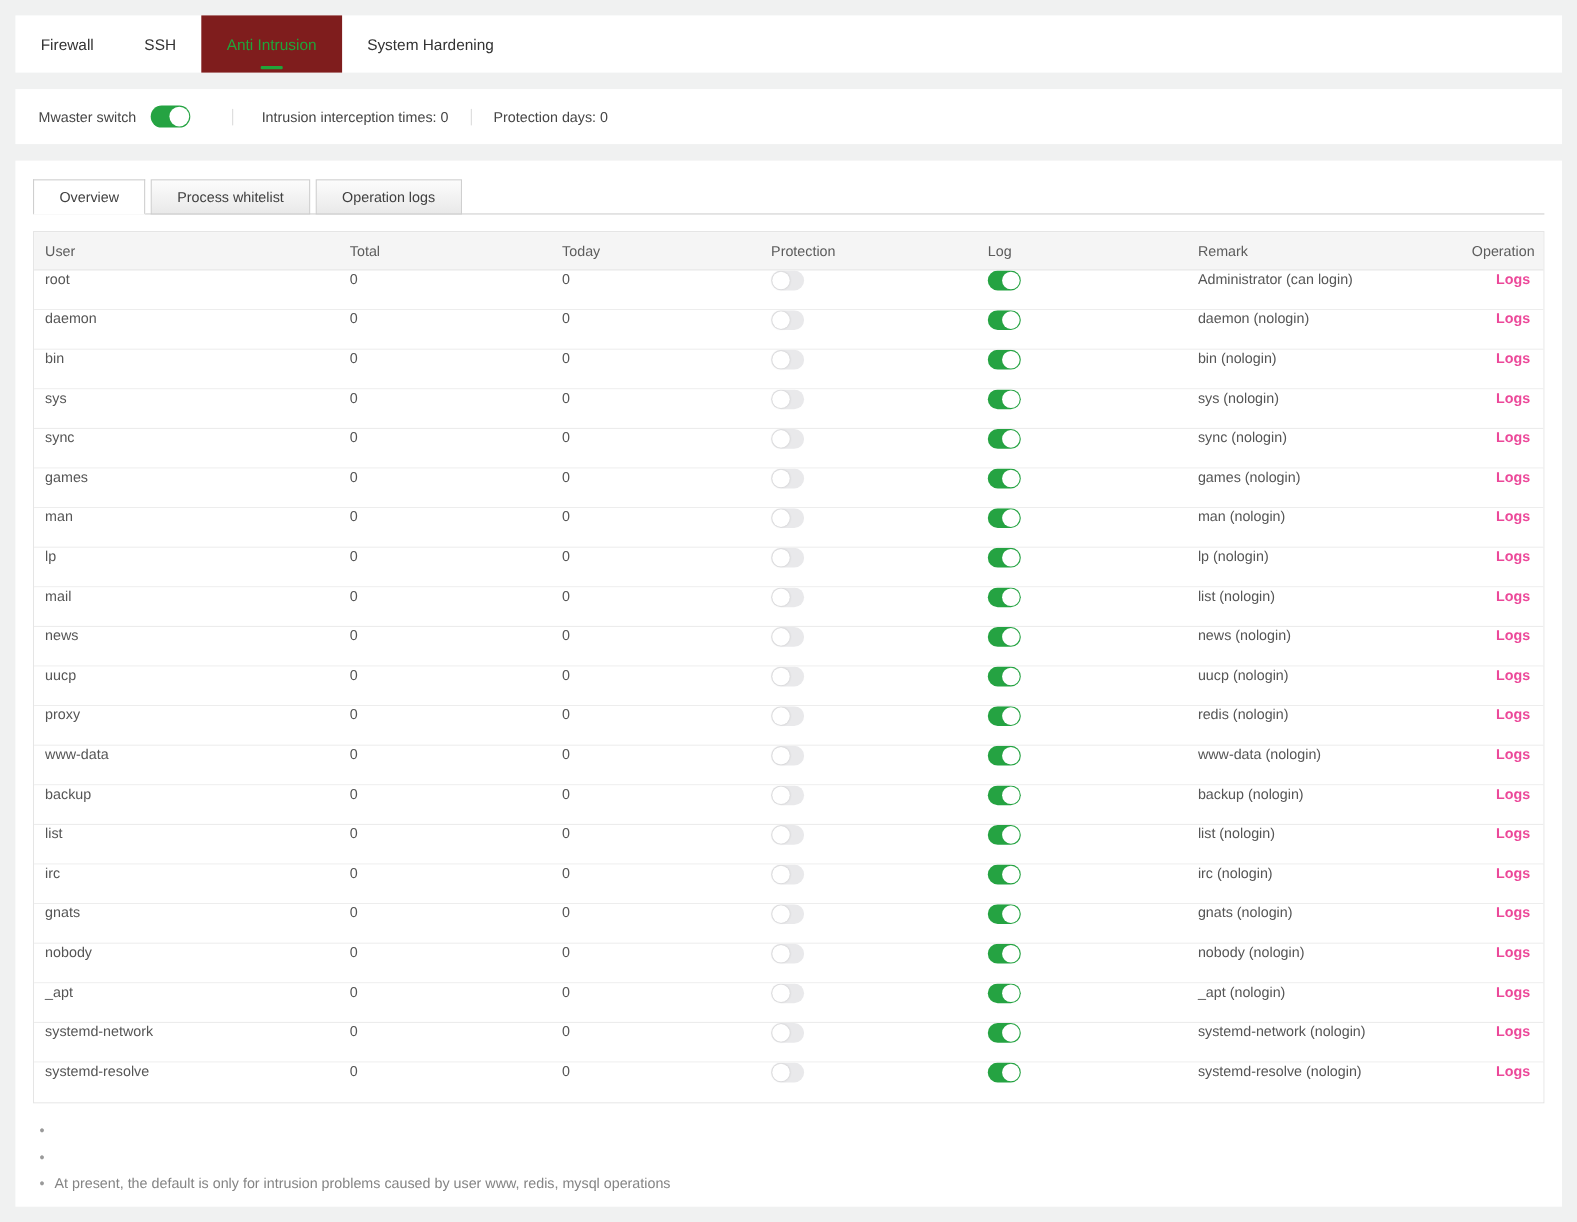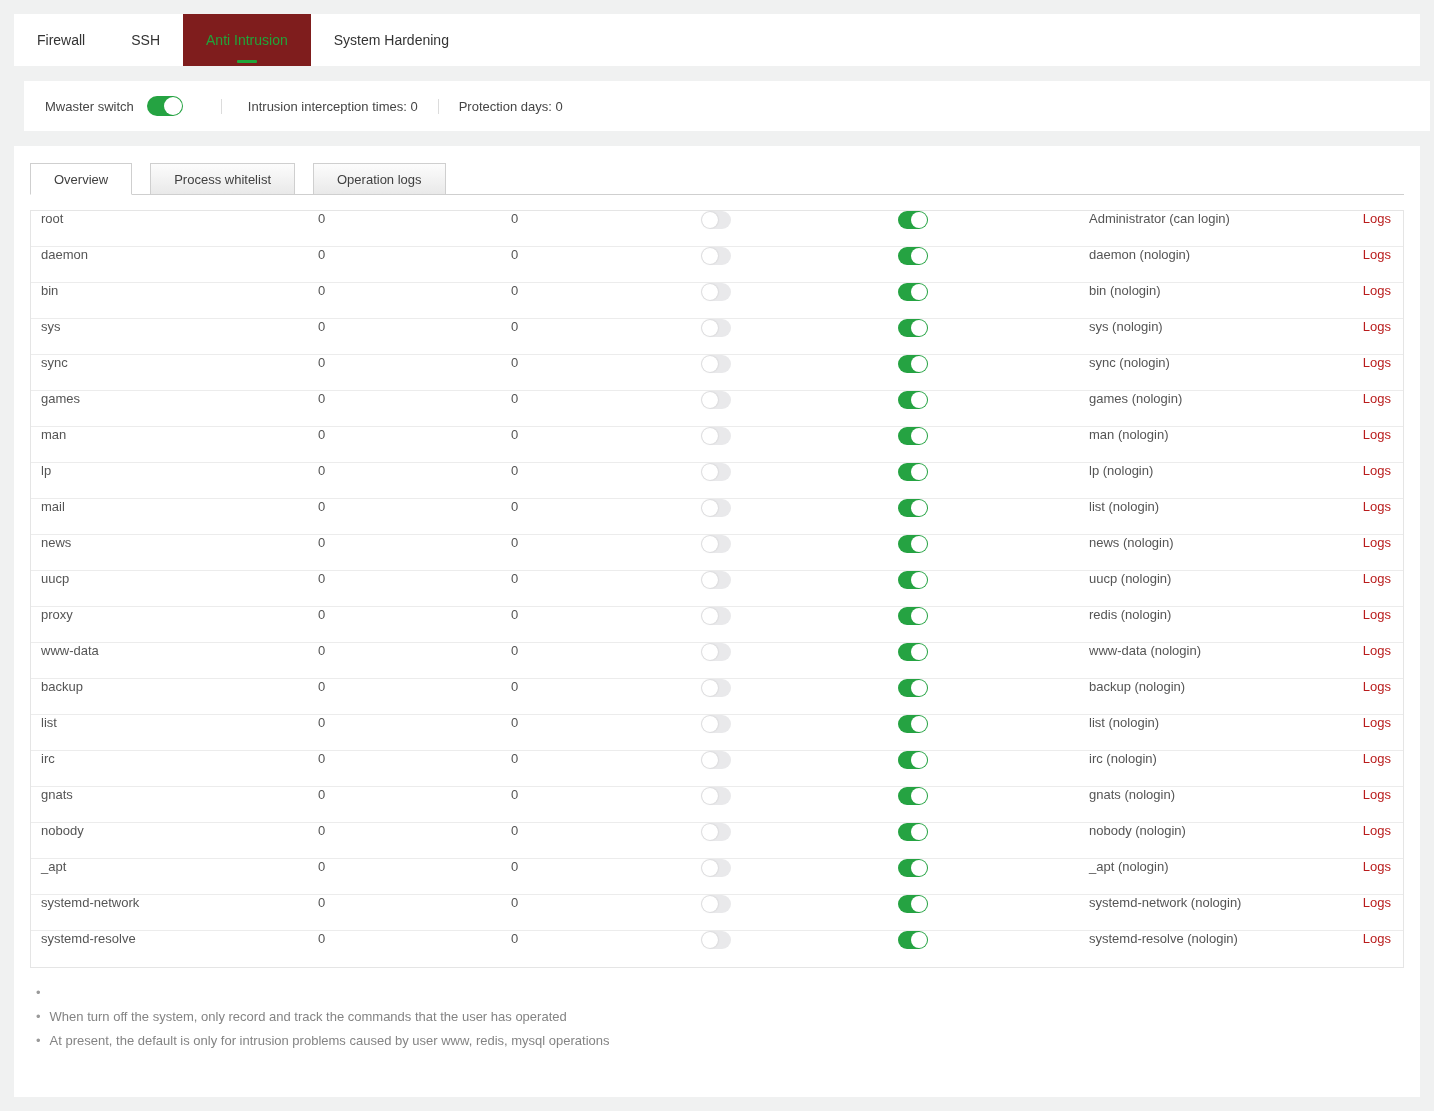--- a/index.html
+++ b/index.html
@@ -19,39 +19,39 @@
     cursor: pointer; position: relative; white-space: nowrap;
   }
   .htab.active { color: #20a53a; background: #7f1d1d; }
   .htab.active::after {
     content: ""; position: absolute; bottom: 3px; left: 50%;
     transform: translateX(-50%); width: 20px; height: 3px;
     background: #20a53a; border-radius: 1px;
   }
 
   
-  #switch-bar { top: 81px; height: 50px; display: flex; align-items: center; font-size: 13px; color: #454545; margin-left: 10px; }
+  #switch-bar { top: 81px; height: 50px; display: flex; align-items: center; font-size: 13px; color: #454545; }
   .sw-label { margin-left: 21px; }
   .toggle-lg {
     width: 36px; height: 20px; border-radius: 10px; position: relative;
     margin-left: 13px; cursor: pointer; display: inline-block; background: #e9e9eb;
   }
   .toggle-lg.on { background: #25a342; }
   .toggle-lg .knob { position: absolute; top: 1px; width: 18px; height: 18px; border-radius: 50%; background: #fff; }
   .toggle-lg.on .knob { right: 1px; }
   .vdiv { width: 1px; height: 15px; background: #dcdcdc; }
   .vdiv.first { margin: 0 26px 0 38px; }
   .vdiv.second { margin: 0 20px 0 20px; }
 
   
   #main-panel { top: 146px; height: 951px; }
 
   .subtab-strip { margin: 17px 16px 0; display: flex; border-bottom: 1px solid #cfcfcf; }
   .subtab {
-    height: 32px; line-height: 31px; padding: 0 23px; margin-right: 18px; margin-bottom: -1px;
+    height: 32px; line-height: 31px; padding: 0 23px; margin-right: 5px; margin-bottom: -1px;
     border: 1px solid #cfcfcf; background: linear-gradient(#fcfcfc, #e9e9e9);
     font-size: 13px; color: #404040; cursor: pointer; white-space: nowrap;
   }
   .subtab.active { background: #ffffff; border-bottom-color: #ffffff; }
 
   
   .table { margin: 15px 16px 0; border: 1px solid #e5e5e5; font-size: 13px; color: #555; }
   .thead {
     display: flex; align-items: center; height: 35px;
     background: #f5f5f5; color: #5c5c5c; border-bottom: 1px solid #e2e2e2;
@@ -70,21 +70,21 @@
   .toggle-sm {
     width: 30px; height: 18px; border-radius: 9px; position: relative;
     display: inline-block; vertical-align: middle; cursor: pointer;
   }
   .toggle-sm.on  { background: #25a342; }
   .toggle-sm.off { background: #e9e9eb; }
   .toggle-sm .knob { position: absolute; top: 1px; width: 16px; height: 16px; border-radius: 50%; background: #fff; }
   .toggle-sm.on .knob  { right: 1px; }
   .toggle-sm.off .knob { left: 1px; box-shadow: 0 0 2px rgba(0,0,0,0.18); }
 
-  .logs-link { color: #b91c1c; cursor: pointer; text-decoration: none; }
+  .logs-link { color: #ec4899; cursor: pointer; text-decoration: none; font-weight: bold; }
 
   
   .notes { margin: 13px 16px 0 22px; font-size: 13px; color: #848484; }
   .note-item { display: flex; line-height: 24px; }
   .bullet { color: #9a9a9a; margin-right: 9px; font-size: 13px; }
 </style>
 </head>
 <body>
 
 <div class="panel" id="header-tabbar">
@@ -107,20 +107,29 @@
 
 <div class="panel" id="main-panel">
 
   <div class="subtab-strip">
       <div class="subtab active">Overview</div>
       <div class="subtab">Process whitelist</div>
       <div class="subtab">Operation logs</div>
     </div>
 
   <div class="table">
+    <div class="thead">
+      <div class="th c1">User</div>
+      <div class="th c2">Total</div>
+      <div class="th c3">Today</div>
+      <div class="th c4">Protection</div>
+      <div class="th c5">Log</div>
+      <div class="th c6">Remark</div>
+      <div class="th c7">Operation</div>
+    </div>
     <div>
         <div class="trow">
           <div class="td c1">root</div>
           <div class="td c2">0</div>
           <div class="td c3">0</div>
           <div class="td c4"><span class="toggle-sm off"><span class="knob"></span></span></div>
           <div class="td c5"><span class="toggle-sm on"><span class="knob"></span></span></div>
           <div class="td c6">Administrator (can login)</div>
           <div class="td c7"><a class="logs-link">Logs</a></div>
         </div>
@@ -306,20 +315,19 @@
         </div>
       </div>
   </div>
 
   <div class="notes">
       <div class="note-item">
         <span class="bullet">•</span>
       </div>
       <div class="note-item">
         <span class="bullet">•</span>
-        <span>When turn off the system, only record and track the commands that the user has operated</span>
       </div>
       <div class="note-item">
         <span class="bullet">•</span>
         <span>At present, the default is only for intrusion problems caused by user www, redis, mysql operations</span>
       </div>
     </div>
 </div>
 
 </body></html>

